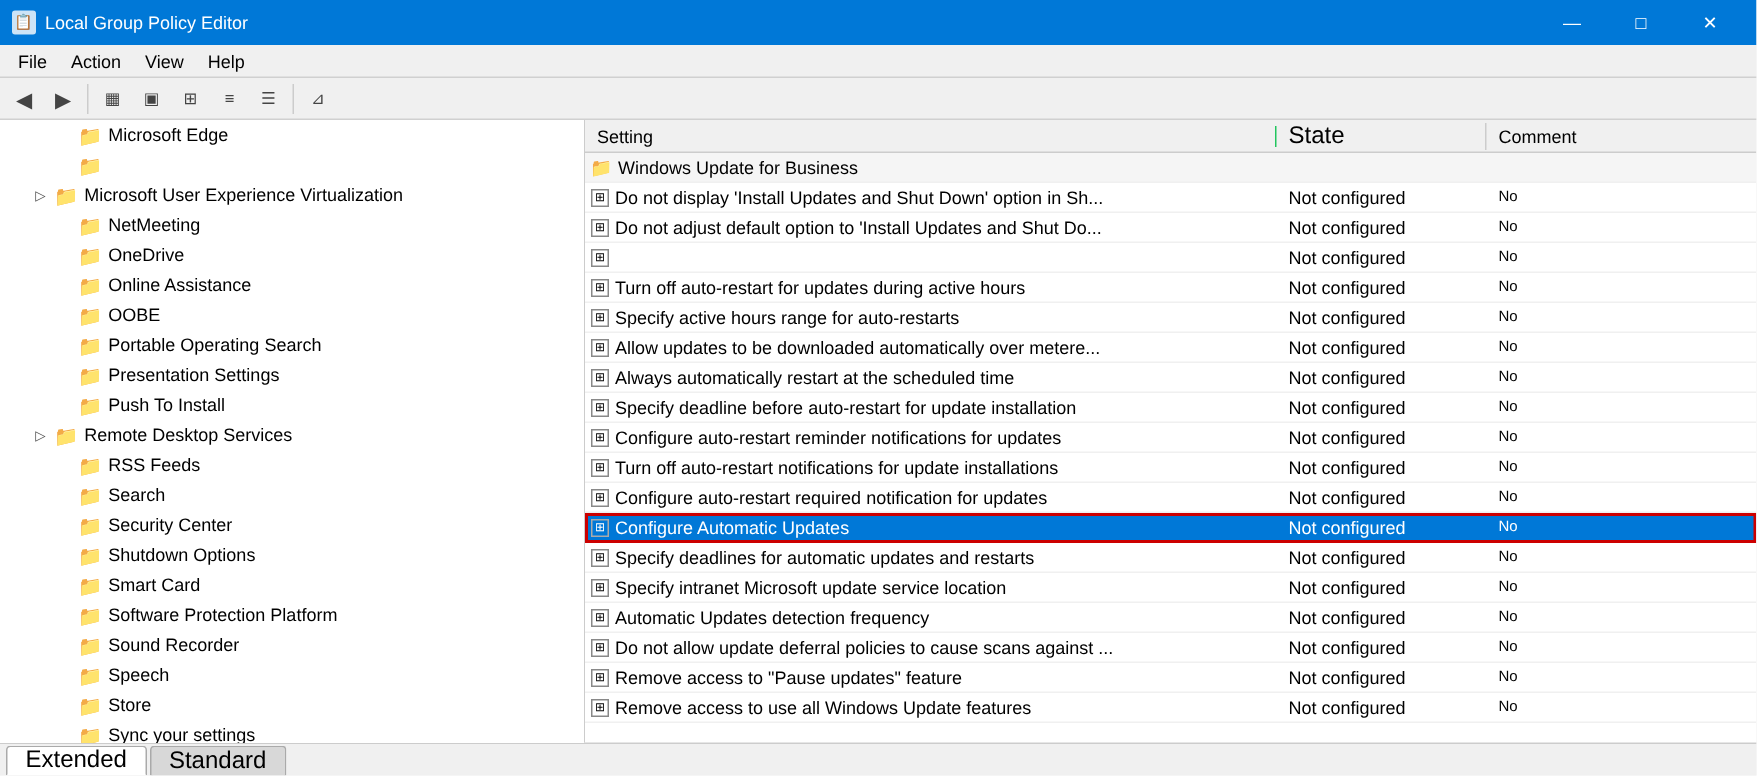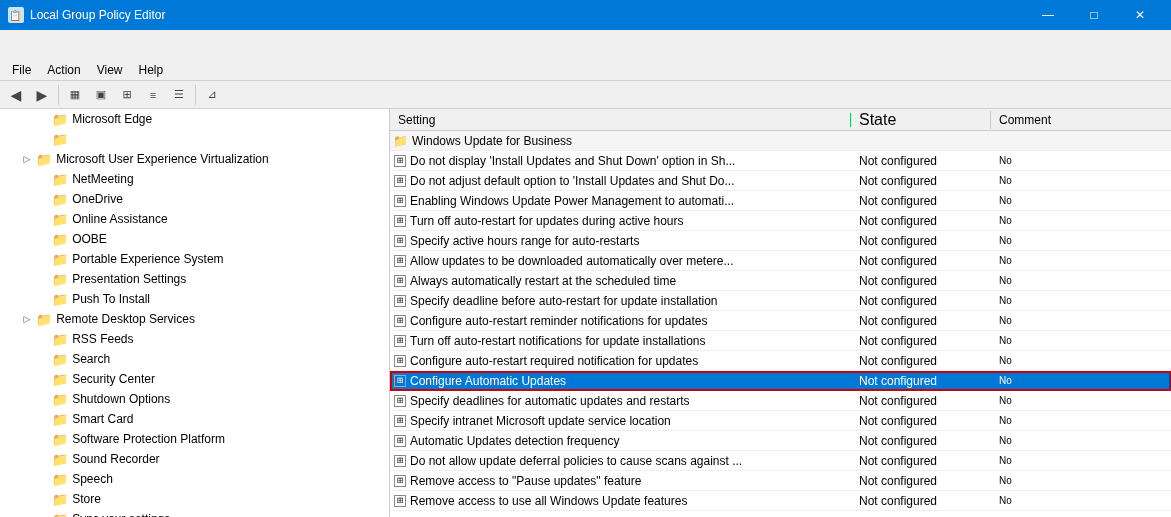--- a/index.html
+++ b/index.html
@@ -23,21 +23,20 @@
     .title-bar-btn { width: 46px; height: 30px; display: flex; align-items: center; justify-content: center; color: white; font-size: 12px; cursor: pointer; }
 
     
     .menu-bar {
       background: #f0f0f0;
       display: flex;
       align-items: center;
       height: 22px;
       padding: 0 4px;
       border-bottom: 1px solid #d0d0d0;
-      margin-top: 29px;
     }
     .menu-item { padding: 2px 8px; cursor: pointer; font-size: 12px; color: #000; }
 
     
     .toolbar {
       background: #f0f0f0;
       display: flex;
       align-items: center;
       height: 28px;
       padding: 2px 4px;
@@ -226,21 +225,21 @@
       <span class="tree-label">Online Assistance</span>
     </div>
     <div class="tree-item level2">
       <div class="expand-icon"></div>
       <span class="folder-icon">📁</span>
       <span class="tree-label">OOBE</span>
     </div>
     <div class="tree-item level2">
       <div class="expand-icon"></div>
       <span class="folder-icon">📁</span>
-      <span class="tree-label">Portable Experience System</span>
+      <span class="tree-label">Portable Operating Search</span>
     </div>
     <div class="tree-item level2">
       <div class="expand-icon"></div>
       <span class="folder-icon">📁</span>
       <span class="tree-label">Presentation Settings</span>
     </div>
     <div class="tree-item level2">
       <div class="expand-icon"></div>
       <span class="folder-icon">📁</span>
       <span class="tree-label">Push To Install</span>
@@ -333,21 +332,20 @@
         <div class="cell-setting">
           <span class="row-icon" style="border:1px solid #888; width:12px;height:12px;font-size:8px;display:flex;align-items:center;justify-content:center;flex-shrink:0;">⊞</span>
           <span>Do not adjust default option to 'Install Updates and Shut Do...</span>
         </div>
         <div class="cell-state">Not configured</div>
         <div class="cell-comment">No</div>
       </div>
       <div class="table-row">
         <div class="cell-setting">
           <span class="row-icon" style="border:1px solid #888; width:12px;height:12px;font-size:8px;display:flex;align-items:center;justify-content:center;flex-shrink:0;">⊞</span>
-          <span>Enabling Windows Update Power Management to automati...</span>
         </div>
         <div class="cell-state">Not configured</div>
         <div class="cell-comment">No</div>
       </div>
       <div class="table-row">
         <div class="cell-setting">
           <span class="row-icon" style="border:1px solid #888; width:12px;height:12px;font-size:8px;display:flex;align-items:center;justify-content:center;flex-shrink:0;">⊞</span>
           <span>Turn off auto-restart for updates during active hours</span>
         </div>
         <div class="cell-state">Not configured</div>

